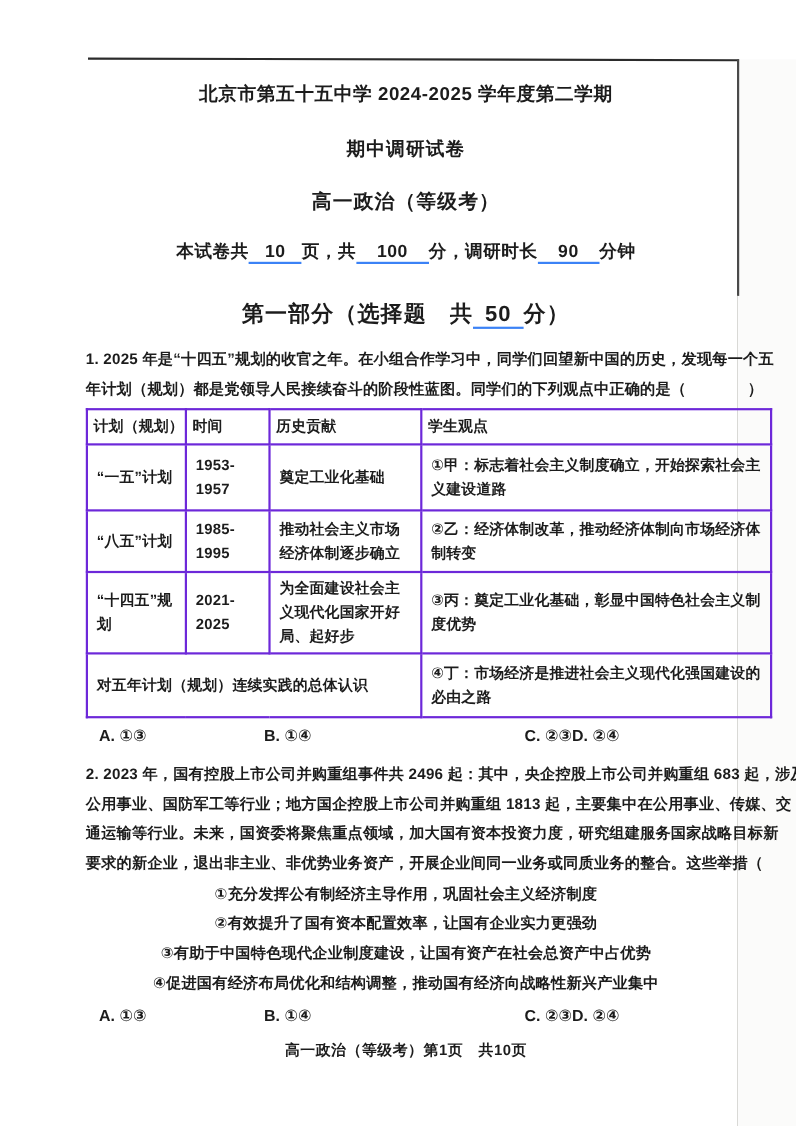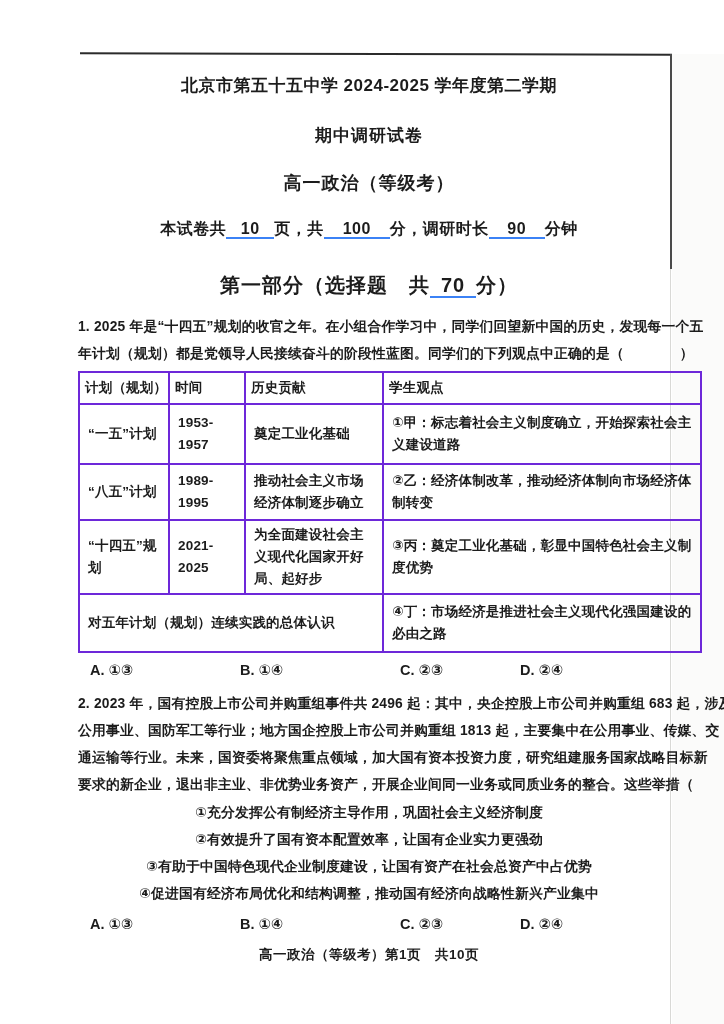--- a/index.html
+++ b/index.html
@@ -43,21 +43,21 @@
   .row-1{height:60px;}
   .row-2{height:56px;}
   .row-3{height:64px;}
   .row-4{height:58px;border-radius:20px;}
   .cell-center{text-align:left;}
 
   .options-row{display:flex;margin-top:9px;padding-left:12px;font-size:14.5px;font-weight:600;}
   .options-row .opt{display:inline-block;}
   .opt-a{width:150px;}
   .opt-b{width:160px;}
-  .opt-c{width:120px;}
+  .opt-c{width:120px;text-align:right;}
   .opt-d{width:110px;}
 
   .q2-block{margin-top:12px;}
   .stmt{font-size:13.8px;line-height:27px;white-space:nowrap;font-weight:600;letter-spacing:0.2px;text-align:center;}
   .stmt-list{margin-top:1px;}
 
   .page-footer{font-size:13.5px;font-weight:700;margin-top:14px;letter-spacing:0.5px;}
 </style>
 </head>
 <body>
@@ -71,21 +71,21 @@
 
   <div class="title1 t-center">北京市第五十五中学 2024-2025 学年度第二学期</div>
   <div class="title2 t-center">期中调研试卷</div>
   <div class="title3 t-center">高一政治（等级考）</div>
 
   <div class="info-line t-center">
     <span>本试卷共</span><span class="u u-pages">10</span><span>页，共</span><span class="u u-score">100</span><span>分，调研时长</span><span class="u u-time">90</span><span>分钟</span>
   </div>
 
   <div class="section-heading t-center">
-    <span>第一部分（选择题　共</span><span class="u u-sec">70</span><span>分）</span>
+    <span>第一部分（选择题　共</span><span class="u u-sec">50</span><span>分）</span>
   </div>
 
   <div class="q1-block">
     <div class="q-line">1. 2025 年是“十四五”规划的收官之年。在小组合作学习中，同学们回望新中国的历史，发现每一个五</div>
     <div class="q-line">年计划（规划）都是党领导人民接续奋斗的阶段性蓝图。同学们的下列观点中正确的是（　　　　）</div>
 
     <table class="q1-table">
       <tbody>
           <tr class="row-h">
         <th class="col1">计划（规划）</th>
@@ -94,21 +94,21 @@
         <th class="col4">学生观点</th>
       </tr>
       <tr class="row-1">
         <td>“一五”计划</td>
         <td class="cell-center">1953-1957</td>
         <td>奠定工业化基础</td>
         <td>①甲：标志着社会主义制度确立，开始探索社会主义建设道路</td>
       </tr>
       <tr class="row-2">
         <td>“八五”计划</td>
-        <td class="cell-center">1989-1995</td>
+        <td class="cell-center">1985-1995</td>
         <td>推动社会主义市场经济体制逐步确立</td>
         <td>②乙：经济体制改革，推动经济体制向市场经济体制转变</td>
       </tr>
       <tr class="row-3">
         <td>“十四五”规划</td>
         <td class="cell-center">2021-2025</td>
         <td>为全面建设社会主义现代化国家开好局、起好步</td>
         <td>③丙：奠定工业化基础，彰显中国特色社会主义制度优势</td>
       </tr>
       <tr class="row-4">

